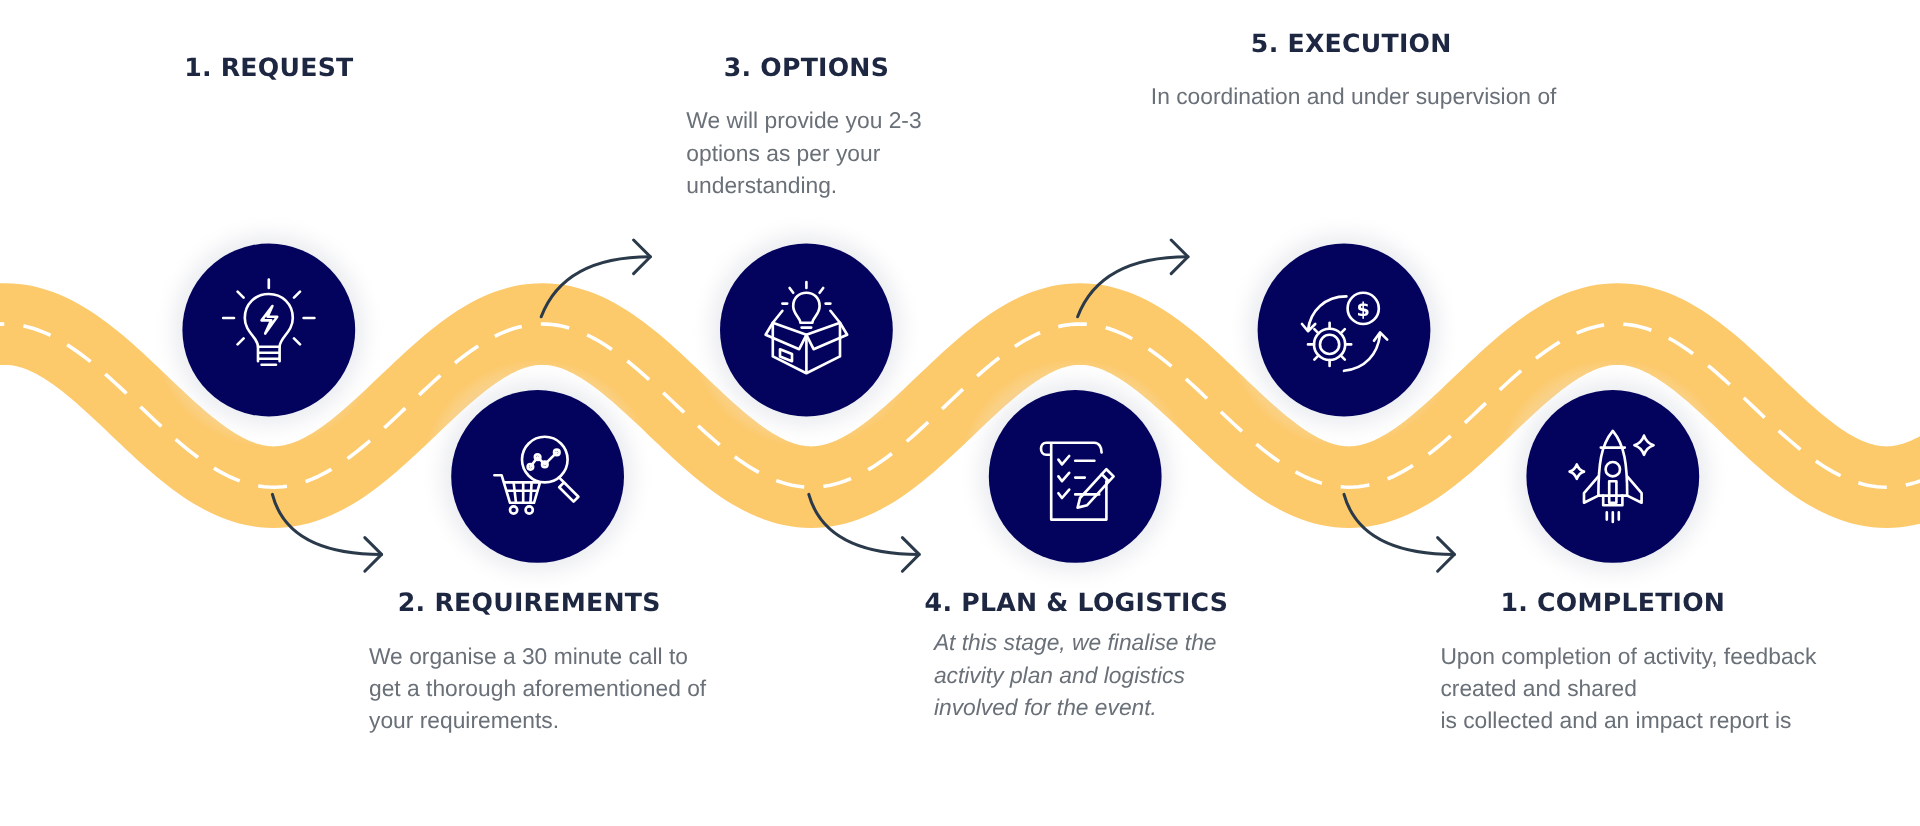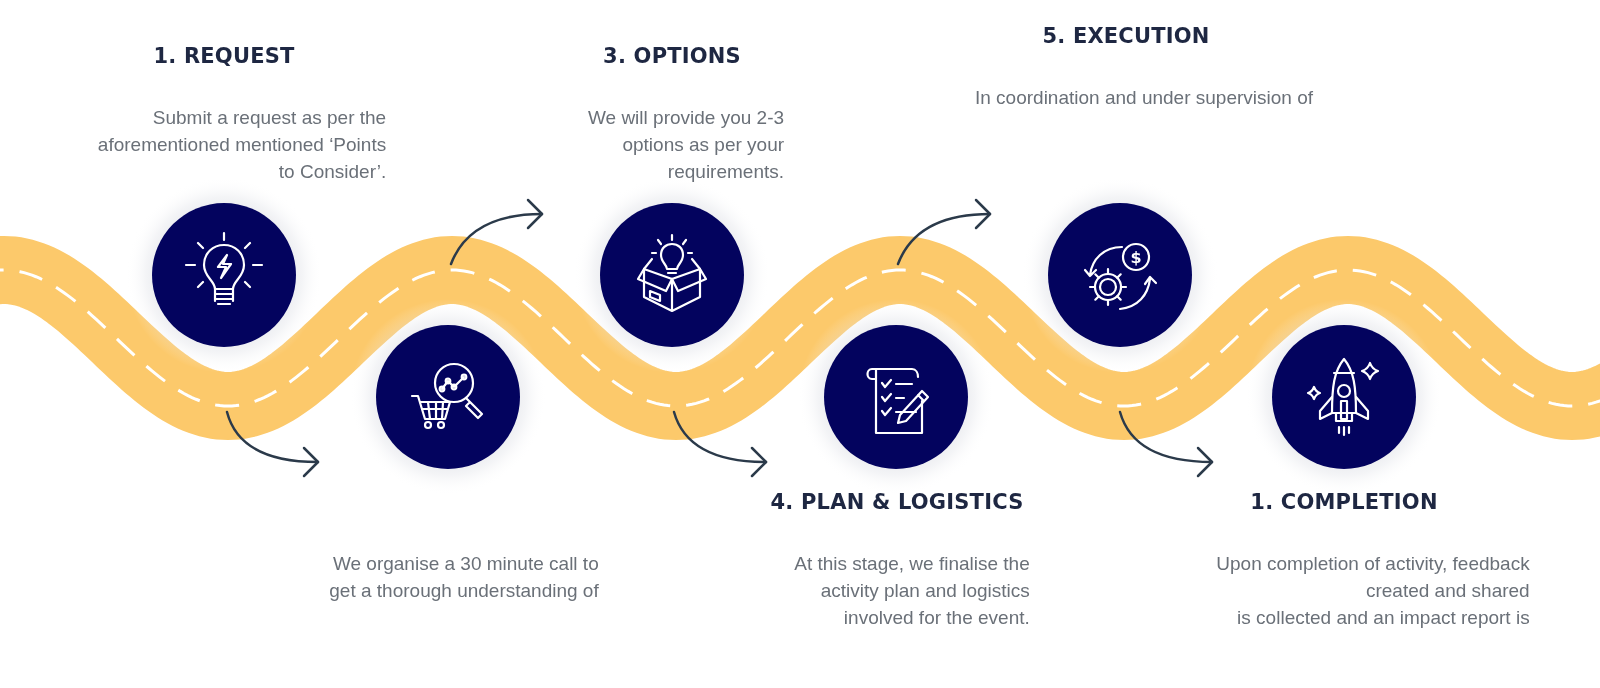--- a/index.html
+++ b/index.html
@@ -7,21 +7,21 @@
   #stage { position: absolute; left: 0; top: 0; width: 1600px; height: 688px; }
   .step-title {
     position: absolute; transform: translateX(-50%);
     font-family: "DejaVu Sans", sans-serif; font-weight: bold;
     font-size: 21px; color: #1e2742; letter-spacing: 0.2px;
     white-space: nowrap; text-align: center; margin: 0;
   }
   .step-desc {
     position: absolute; transform: translateX(-50%);
     font-family: "Liberation Sans", sans-serif; font-size: 19px;
-    line-height: 27px; color: #6a7078; text-align: right; margin: 16px;
+    line-height: 27px; color: #6a7078; text-align: left; margin: 0;
   }
   .step-desc span { display: block; white-space: nowrap; }
 </style>
 </head>
 <body>
 
 <div id="stage">
   <svg id="scene" width="1600" height="688" viewBox="0 0 1600 688" style="position:absolute;left:0;top:0;">
     <defs>
       <radialGradient id="halo" cx="50%" cy="50%" r="50%">
@@ -128,45 +128,42 @@
             <path d="M -12 0 L -24 14 V 22 L -12 16 M 12 0 L 24 14 V 22 L 12 16 M -8 16 V 24 H 8 V 16 M -3 4 V 22 H 3 V 4 Z" fill="none" stroke="#ffffff" stroke-width="2.2" stroke-linecap="round" stroke-linejoin="round"></path>
             <path d="M -5 30 V 36 M 0 30 V 38 M 5 30 V 36" fill="none" stroke="#ffffff" stroke-width="2.2" stroke-linecap="round" stroke-linejoin="round"></path>
             <path d="M 26 -34 Q 28 -28 34 -26 Q 28 -24 26 -18 Q 24 -24 18 -26 Q 24 -28 26 -34 Z" fill="none" stroke="#ffffff" stroke-width="2.2" stroke-linecap="round" stroke-linejoin="round"></path>
             <path d="M -30 -10 Q -28 -5 -24 -4 Q -28 -3 -30 2 Q -32 -3 -36 -4 Q -32 -5 -30 -10 Z" fill="none" stroke="#ffffff" stroke-width="2.2" stroke-linecap="round" stroke-linejoin="round"></path>
           </g>
         </g>
       </g>
   </svg>
 
   <h2 class="step-title" style="left:224px;top:44px;">1. REQUEST</h2>
-  <div class="step-desc" style="left:226px;top:88px;">
-    <span>Submit a request as per the</span>
-    <span>aforementioned mentioned ‘Points</span>
-    <span>to Consider’.</span>
-  </div>
 
   <h2 class="step-title" style="left:672px;top:44px;">3. OPTIONS</h2>
   <div class="step-desc" style="left:670px;top:88px;">
     <span>We will provide you 2-3</span>
     <span>options as per your</span>
-    <span>requirements.</span>
+    <span>understanding.</span>
   </div>
 
   <h2 class="step-title" style="left:1126px;top:24px;">5. EXECUTION</h2>
   <div class="step-desc" style="left:1128px;top:68px;">
     <span>In coordination and under supervision of</span>
   </div>
 
+  <h2 class="step-title" style="left:441px;top:490px;">2. REQUIREMENTS</h2>
   <div class="step-desc" style="left:448px;top:534px;">
     <span>We organise a 30 minute call to</span>
-    <span>get a thorough understanding of</span>
+    <span>get a thorough aforementioned of</span>
+    <span>your requirements.</span>
   </div>
 
   <h2 class="step-title" style="left:897px;top:490px;">4. PLAN &amp; LOGISTICS</h2>
-  <div class="step-desc" style="left:896px;top:534px;">
+  <div class="step-desc" style="left:896px;top:523px;font-style:italic;">
     <span>At this stage, we finalise the</span>
     <span>activity plan and logistics</span>
     <span>involved for the event.</span>
   </div>
 
   <h2 class="step-title" style="left:1344px;top:490px;">1. COMPLETION</h2>
   <div class="step-desc" style="left:1357px;top:534px;">
     <span>Upon completion of activity, feedback</span>
     <span>created and shared</span>
     <span>is collected and an impact report is</span>

